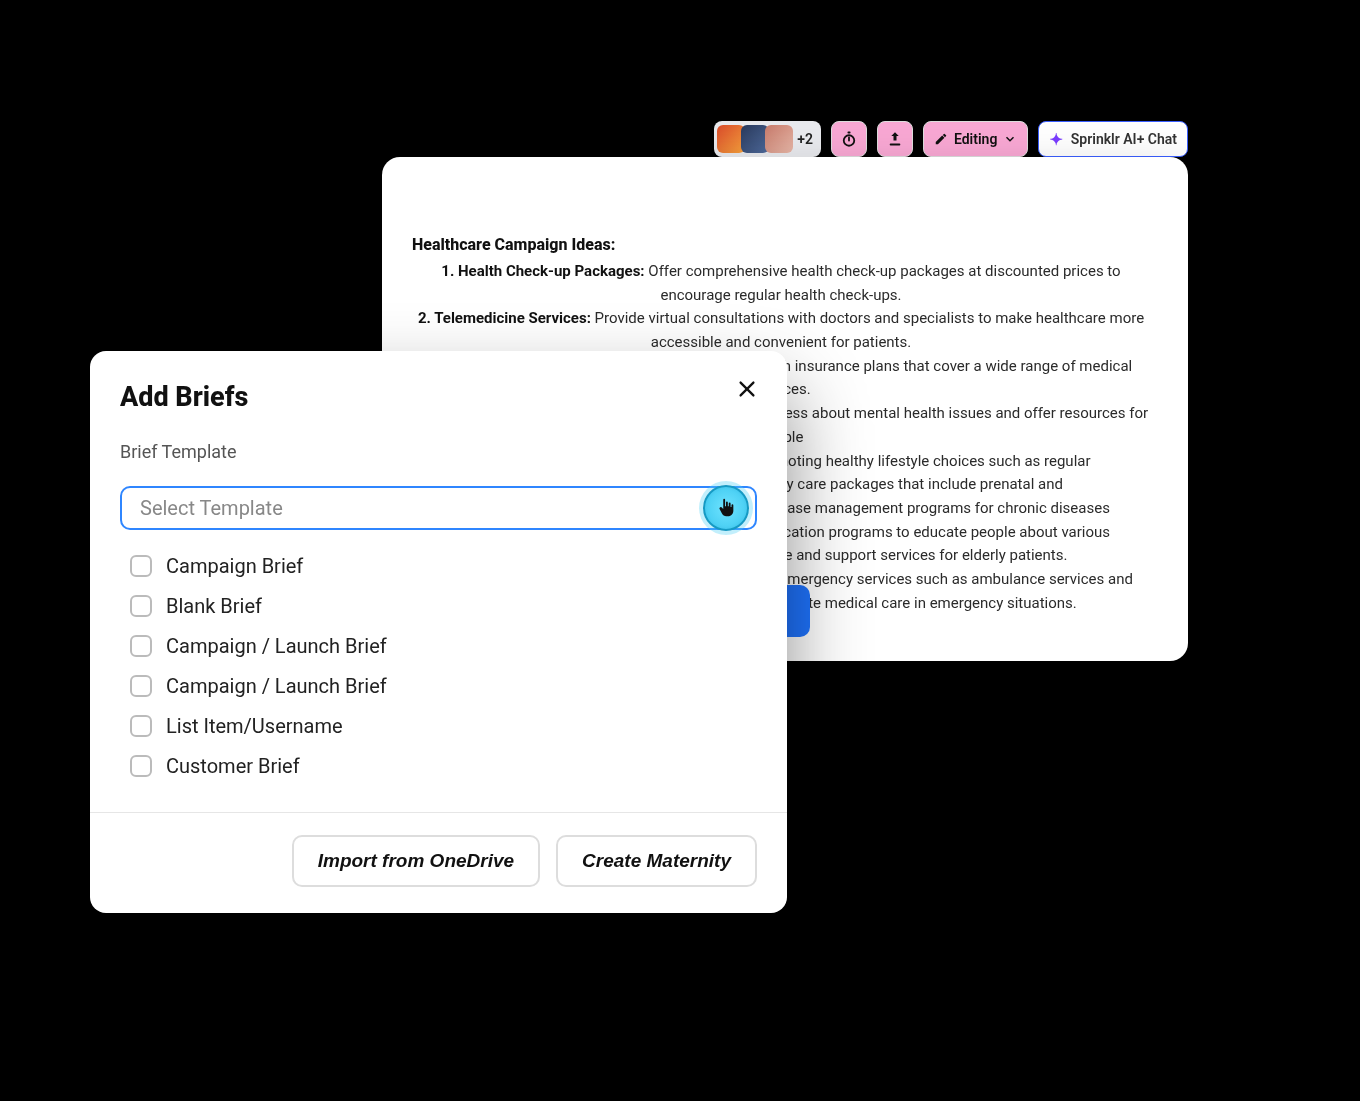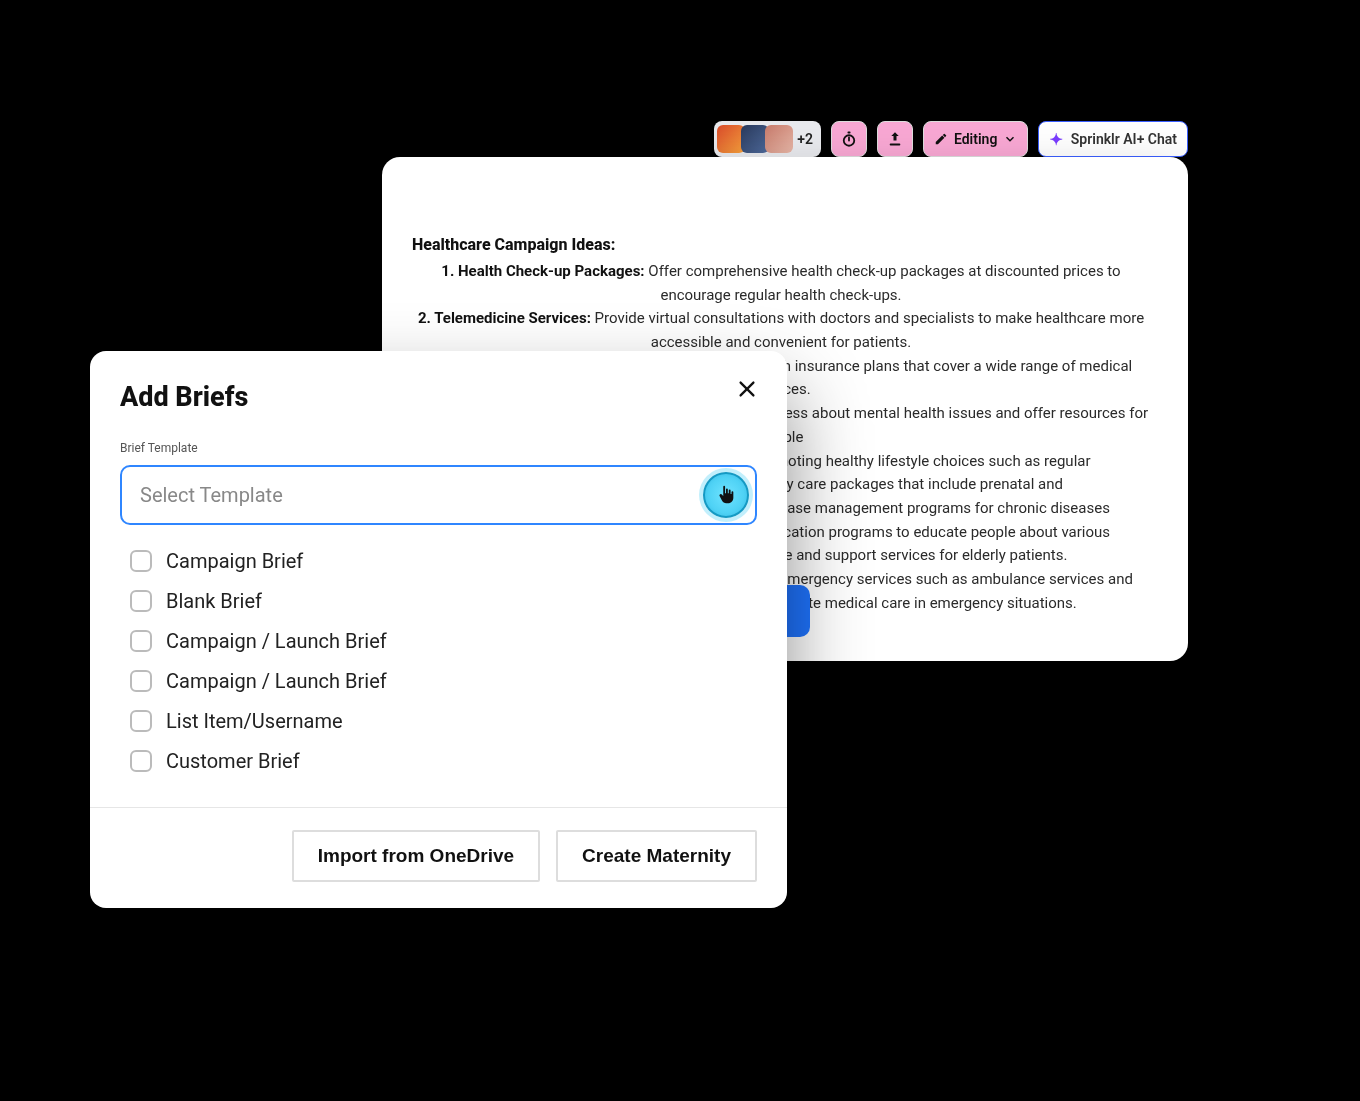--- a/index.html
+++ b/index.html
@@ -61,24 +61,24 @@
     width:697px;
     background:#ffffff;border-radius:16px;
     box-shadow:0 40px 80px rgba(0,0,0,.45);
     padding:30px 30px 0 30px;
   }
   .modal-title{font-size:27px;font-weight:800;color:#111;margin:0 0 28px 0;}
   .close-x{
     position:absolute;top:22px;right:24px;width:32px;height:32px;
     display:flex;align-items:center;justify-content:center;color:#111;cursor:pointer;
   }
-  .field-label{font-size:12px;color:#555;margin:0 0 10px 0;}
+  .field-label{font-size:18px;color:#555;margin:0 0 24px 0;}
   .select-box{
     position:relative;
-    width:100%;height:60px;
+    width:100%;height:44px;
     border:2px solid #2f86ff;border-radius:10px;
     display:flex;align-items:center;padding:0 18px;
     font-size:20px;color:#888;cursor:pointer;
   }
   .select-chevron{position:absolute;right:15px;top:50%;transform:translateY(-50%);color:#888;}
   .cursor-hint{
     position:absolute;right:6px;top:50%;transform:translateY(-50%);
     width:46px;height:46px;border-radius:50%;
     background:radial-gradient(circle,#6fe3ff 0%,#4fd2f5 60%,#2fb3de 100%);
     border:2px solid #159ac4;
@@ -97,22 +97,22 @@
   }
   .dd-check{
     width:22px;height:22px;border:2px solid #bbb;border-radius:6px;flex:0 0 22px;background:#fff;
   }
   .modal-footer{
     border-top:1px solid #e6e6e6;margin:16px -30px 0 -30px;
     padding:22px 30px 26px 30px;
     display:flex;justify-content:flex-end;gap:16px;
   }
   .m-btn{
-    height:52px;padding:0 24px;border:2px solid #ddd;border-radius:2px;background:#fff;
-    font-size:19px;font-weight:600;color:#111;cursor:pointer;display:flex;align-items:center;
+    height:52px;padding:0 24px;border:2px solid #ddd;border-radius:10px;background:#fff;
+    font-size:19px;font-weight:600;color:#111;cursor:pointer;display:flex;align-items:center;font-style:italic;
   }
 
   
   .blue-peek{
     position:absolute;
     left:786px;top:585px;
     width:24px;height:52px;
     background:#1f74ff;border-radius:0 10px 10px 0;
   }
 </style>

